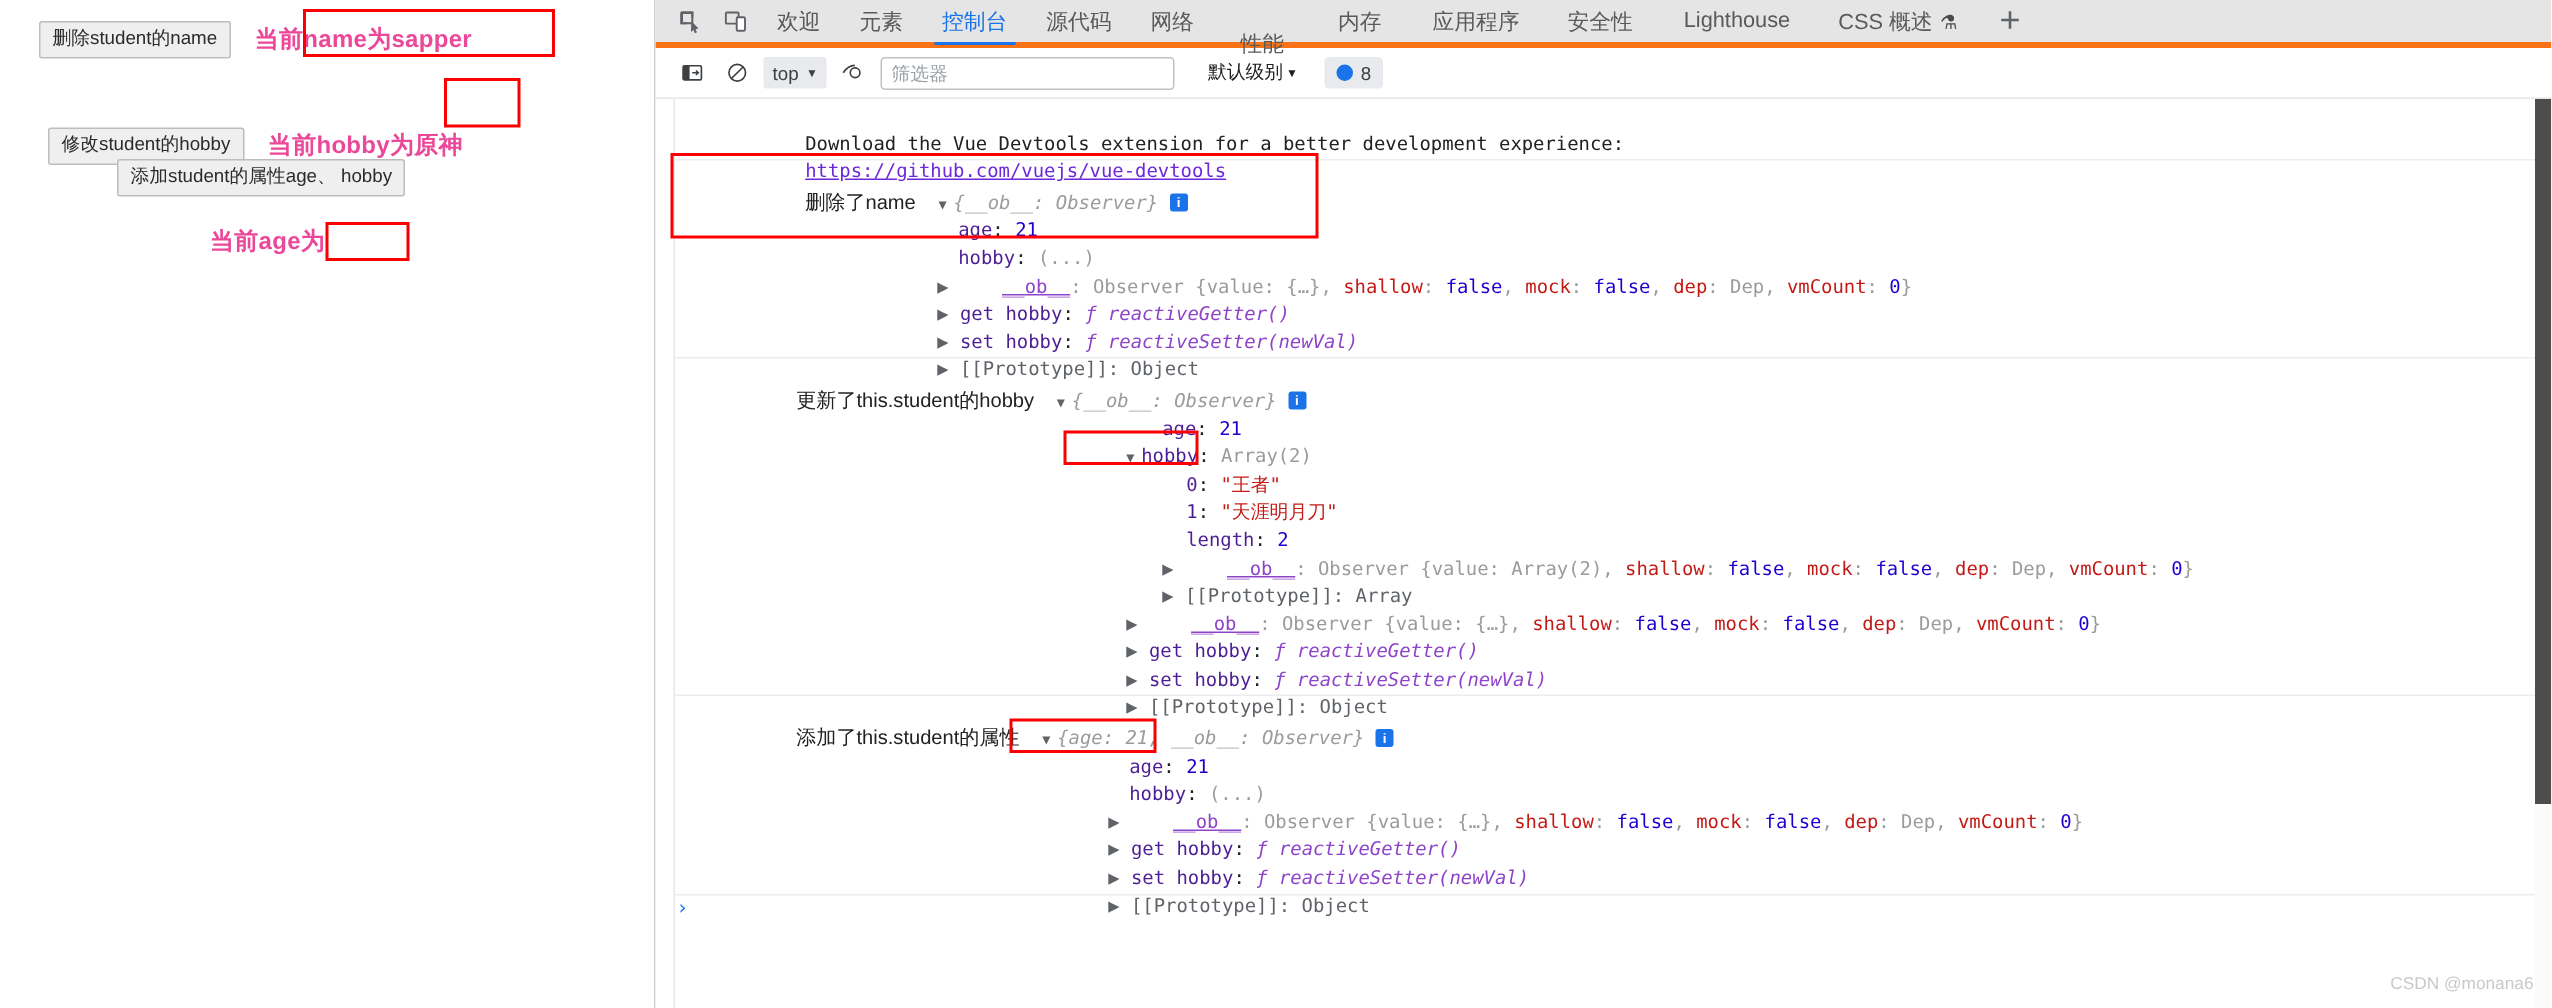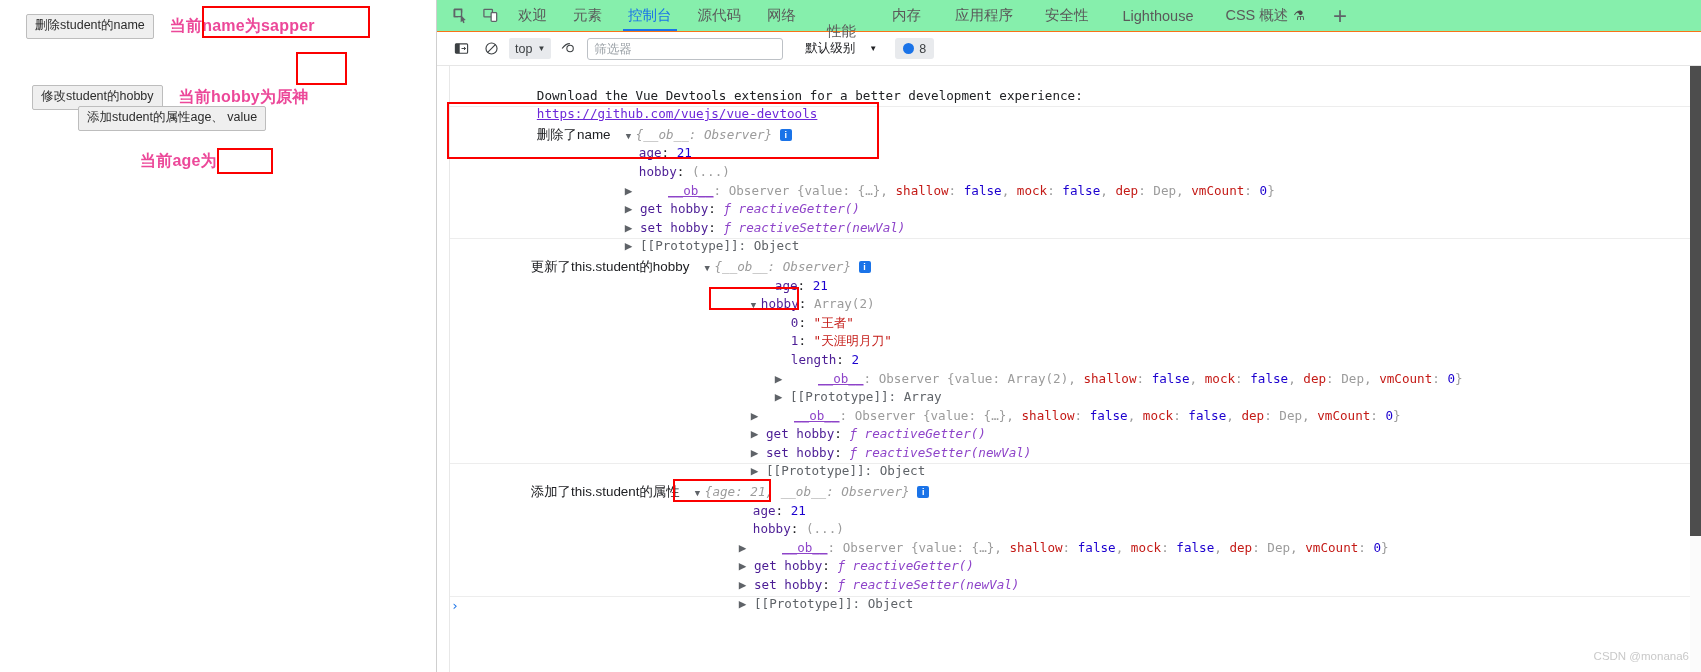--- a/index.html
+++ b/index.html
@@ -82,22 +82,22 @@
     flex-direction: column;
     position: relative;
     overflow: hidden;
   }
 
   
   .dt-tabs {
     height: 32px;
     display: flex;
     align-items: center;
-    background: #86efac;
-    border-bottom: 1px solid #f97316;
+    background: #e5e5e5;
+    border-bottom: 4px solid #f97316;
     padding-left: 8px;
     flex: 0 0 32px;
   }
   .dt-icon-btn {
     width: 30px; height: 26px;
     display: flex; align-items: center; justify-content: center;
     cursor: pointer;
     color: #5f6368;
   }
   .dt-tab {
@@ -168,21 +168,21 @@
     padding: 0 6px;
     color: #202124;
     background: #fff;
     outline: none;
     font-family: "Liberation Sans", sans-serif;
   }
   .filter-input::placeholder { color: #9aa0a6; }
   .level-select {
     display: flex;
     align-items: center;
-    gap: 14px;
+    gap: 2px;
     font-size: 12.5px;
     color: #202124;
     cursor: pointer;
     padding: 0 2px;
     margin-left: 14px;
   }
   .level-select .arrow { font-size: 8px; }
   .issues-btn {
     display: flex;
     align-items: center;
@@ -314,21 +314,21 @@
     </div>
 
     <div class="page-row" id="row-hobby">
       <button class="pg-btn">修改student的hobby</button>
       <span class="pg-label" style="margin-left:16px;">
         <span>当前</span><span>hobby为原神</span>
       </span>
     </div>
 
     <div class="page-row" id="row-add">
-      <button class="pg-btn">添加student的属性age、 value</button>
+      <button class="pg-btn">添加student的属性age、 hobby</button>
     </div>
 
     <div class="page-row" id="row-age">
       <span class="pg-label">当前age为</span>
       <span class="empty-box"></span>
     </div>
 
     <div class="hl-box" id="hl-name"></div>
     <div class="hl-box" id="hl-hobby"></div>
   </div>

